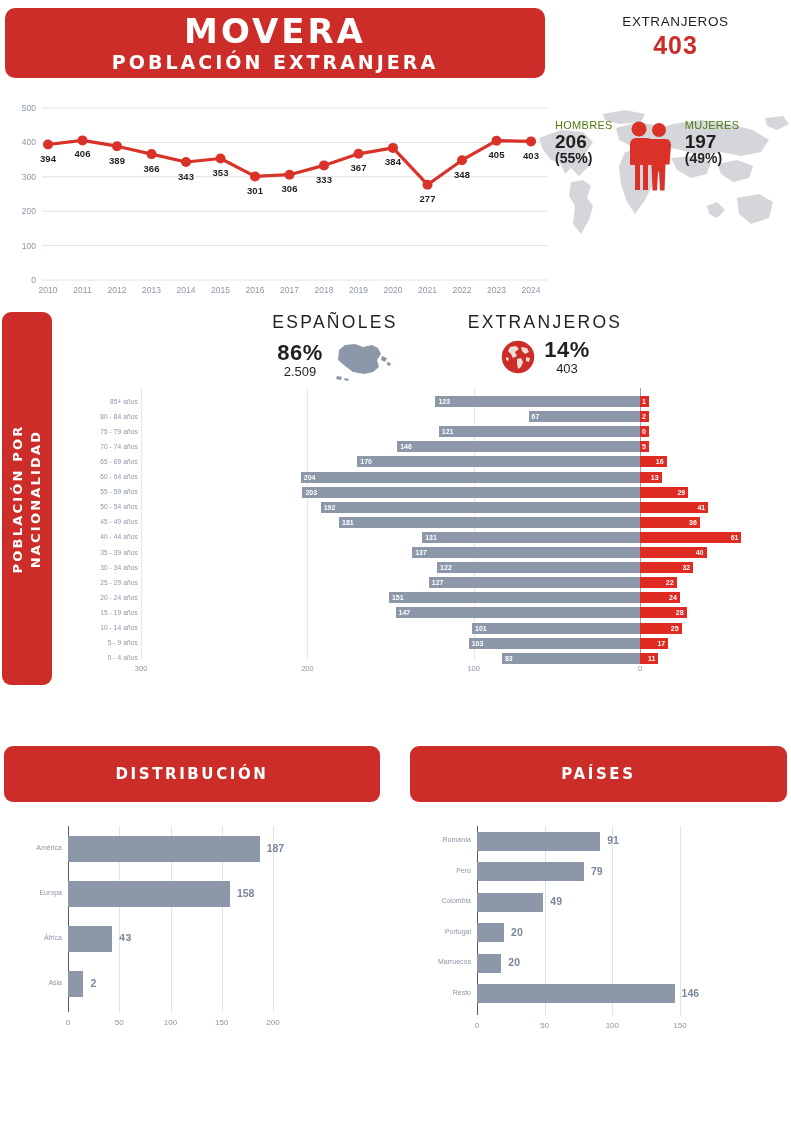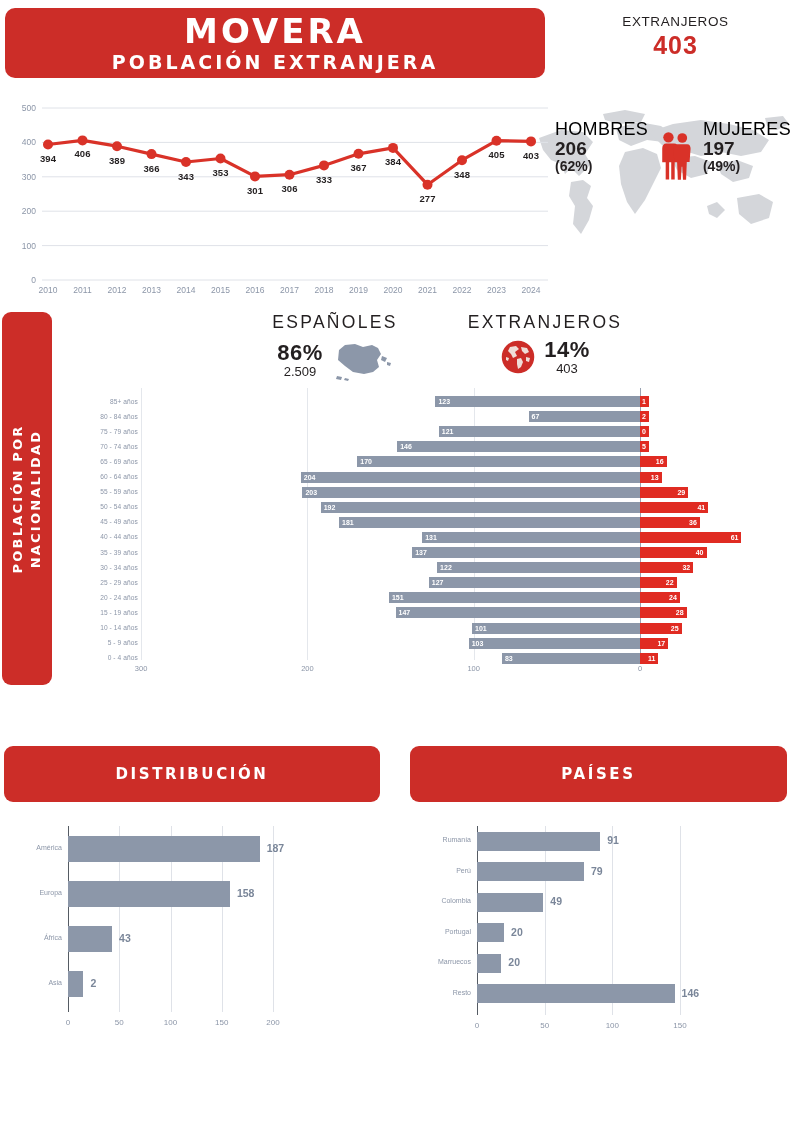--- a/index.html
+++ b/index.html
@@ -34,21 +34,21 @@
 
   
   .linechart-wrap { position: absolute; left: 0; top: 92px; width: 791px; height: 205px; }
   .worldmap { position: absolute; right: 0; top: 10px; width: 270px; height: 150px; opacity: 1; }
   .lc-svg { position: absolute; left: 0; top: 0; }
   .lc-gender {
     position: absolute; left: 555px; top: 28px; width: 236px; height: 80px;
     display: flex; align-items: flex-start;
   }
   .gender-block { line-height: 1.05; }
-  .gender-label { font-size: 18px; color: #000000; letter-spacing: 0.3px; }
+  .gender-label { font-size: 11px; color: #4d7c0f; letter-spacing: 0.3px; }
   .gender-value { font-size: 19px; font-weight: bold; color: #231f20; }
   .gender-pct { font-size: 14px; font-weight: bold; color: #231f20; }
   .couple-icon { margin: 0 8px; }
 
   
   .side-banner {
     position: absolute; left: 2px; top: 312px; width: 50px; height: 373px;
     background: #CC2D28; border-radius: 9px;
   }
   .side-banner-text {
@@ -217,21 +217,21 @@
         <text x="462" y="201">2022</text>
           <text x="496.5" y="201">2023</text>
           <text x="531" y="201">2024</text>
       </g>
     </svg>
 
     <div class="lc-gender">
       <div class="gender-block">
         <div class="gender-label">HOMBRES</div>
         <div class="gender-value">206</div>
-        <div class="gender-pct">(62%)</div>
+        <div class="gender-pct">(55%)</div>
       </div>
       <svg class="couple-icon" width="56" height="72" viewBox="0 0 56 72">
         <g fill="#D93228">
           <circle cx="18" cy="9" r="7.5"></circle>
           <path d="M10 18 h16 c4 0 6 3 6 7 v20 h-5 v25 h-5 v-25 h-3 v25 h-5 v-25 h-5 v-20 c0-4 2-7 6-7 z"></path>
           <circle cx="38" cy="10" r="7"></circle>
           <path d="M31 19 h14 c3.5 0 5 3 5 6.5 l-1.5 19 h-4 l-1 26 h-4.5 l-1-19 h-1 l-1 19 h-4.5 l-1-26 h-4 l-1.5-19 c0-3.5 1.5-6.5 5-6.5 z"></path>
         </g>
       </svg>
       <div class="gender-block">
@@ -378,21 +378,21 @@
       <div class="hb-grid" style="left: 273px; top: 8px; height: 186px;"></div>
       <div class="hb-tick" style="left: 273px; top: 200px;">200</div>
       <div class="hb-cat" style="left: -2px; top: 25.5px;">América</div>
       <div class="hb-bar" style="left: 68px; top: 17.5px; width: 191.675px; height: 26px; background: rgb(140, 151, 169);"></div>
       <div class="hb-val" style="left: 266.675px; top: 23.5px;">187</div>
       <div class="hb-cat" style="left: -2px; top: 70.5px;">Europa</div>
       <div class="hb-bar" style="left: 68px; top: 62.5px; width: 161.95px; height: 26px; background: rgb(140, 151, 169);"></div>
       <div class="hb-val" style="left: 236.95px; top: 68.5px;">158</div>
       <div class="hb-cat" style="left: -2px; top: 115.5px;">África</div>
       <div class="hb-bar" style="left: 68px; top: 107.5px; width: 44.075px; height: 26px; background: rgb(140, 151, 169);"></div>
-      <div class="hb-val" style="left: 119.075px; top: 113.5px;">43</div>
+      <div class="hb-val" style="left: 119.075px; top: 113.5px; font-family: Liberation Mono, monospace;">43</div>
       <div class="hb-cat" style="left: -2px; top: 160.5px;">Asia</div>
       <div class="hb-bar" style="left: 68px; top: 152.5px; width: 15.375px; height: 26px; background: rgb(140, 151, 169);"></div>
       <div class="hb-val" style="left: 90.375px; top: 158.5px;">2</div>
     </div>
   <div class="hbar-chart" id="countries-chart" style="left:405px; top:818px; width:386px; height:215px;">
       <div class="hb-axis0" style="left: 72px; top: 8px; height: 189px;"></div>
       <div class="hb-tick" style="left: 72px; top: 203px;">0</div>
       <div class="hb-grid" style="left: 139.667px; top: 8px; height: 189px;"></div>
       <div class="hb-tick" style="left: 139.667px; top: 203px;">50</div>
       <div class="hb-grid" style="left: 207.333px; top: 8px; height: 189px;"></div>

